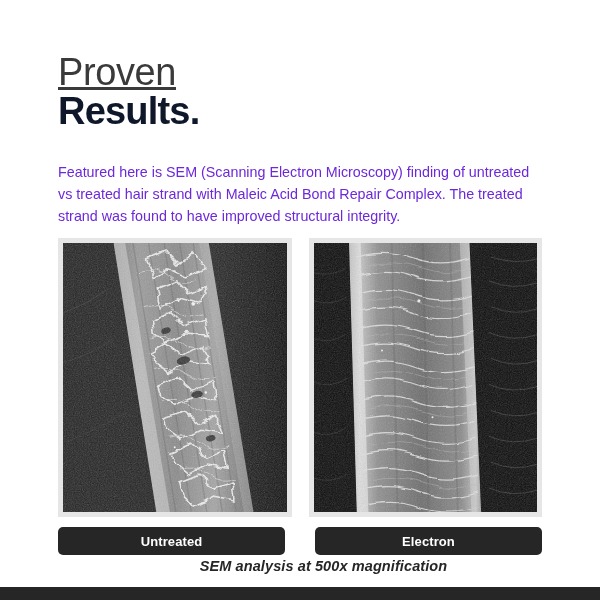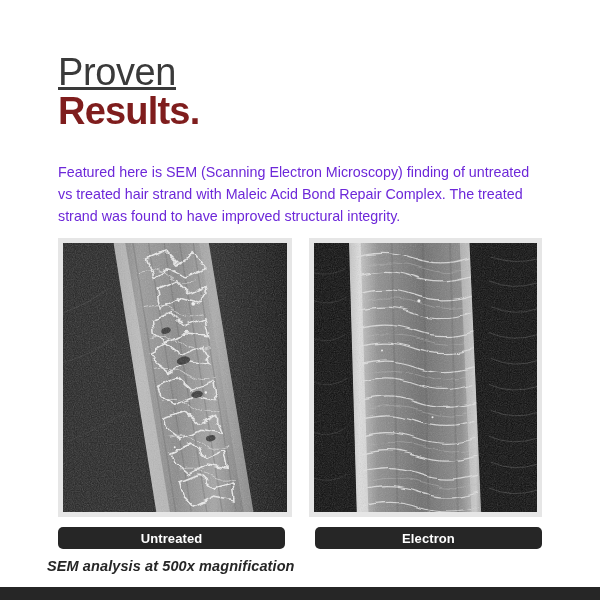--- a/index.html
+++ b/index.html
@@ -31,21 +31,21 @@
     font-size: 38px;
     font-weight: 300;
     color: #3a3a3a;
     letter-spacing: -0.4px;
     display: block;
     text-decoration: underline;
   }
   .headline .line2 {
     font-size: 38px;
     font-weight: 800;
-    color: #7f1d1d;
+    color: #0f172a;
     letter-spacing: -0.8px;
     display: block;
     margin-top: 2px;
   }
 
   
   .intro {
     position: absolute;
     left: 58px;
     top: 148px;
@@ -85,21 +85,21 @@
     width: 100%;
     height: 100%;
   }
 
   
   .labels {
     position: absolute;
     left: 58px;
     top: 527px;
     width: 484px;
-    height: 22px;
+    height: 28px;
     display: flex;
     gap: 30px;
     border-radius: 9px;
   }
   .label-bar {
     flex: 1 1 0;
     background: #262626;
     border-radius: 5px;
     color: #ffffff;
     font-size: 13px;
@@ -109,20 +109,21 @@
     justify-content: center;
     letter-spacing: 0.1px;
   }
 
   
   .caption {
     position: absolute;
     left: 0;
     right: 0;
     top: 558px;
+    text-align: center;
     font-size: 14.5px;
     font-weight: 700;
     font-style: italic;
     color: #262626;
     letter-spacing: 0.1px;
     margin-left: 47px;
   }
 
   
   .bottom-strip {

